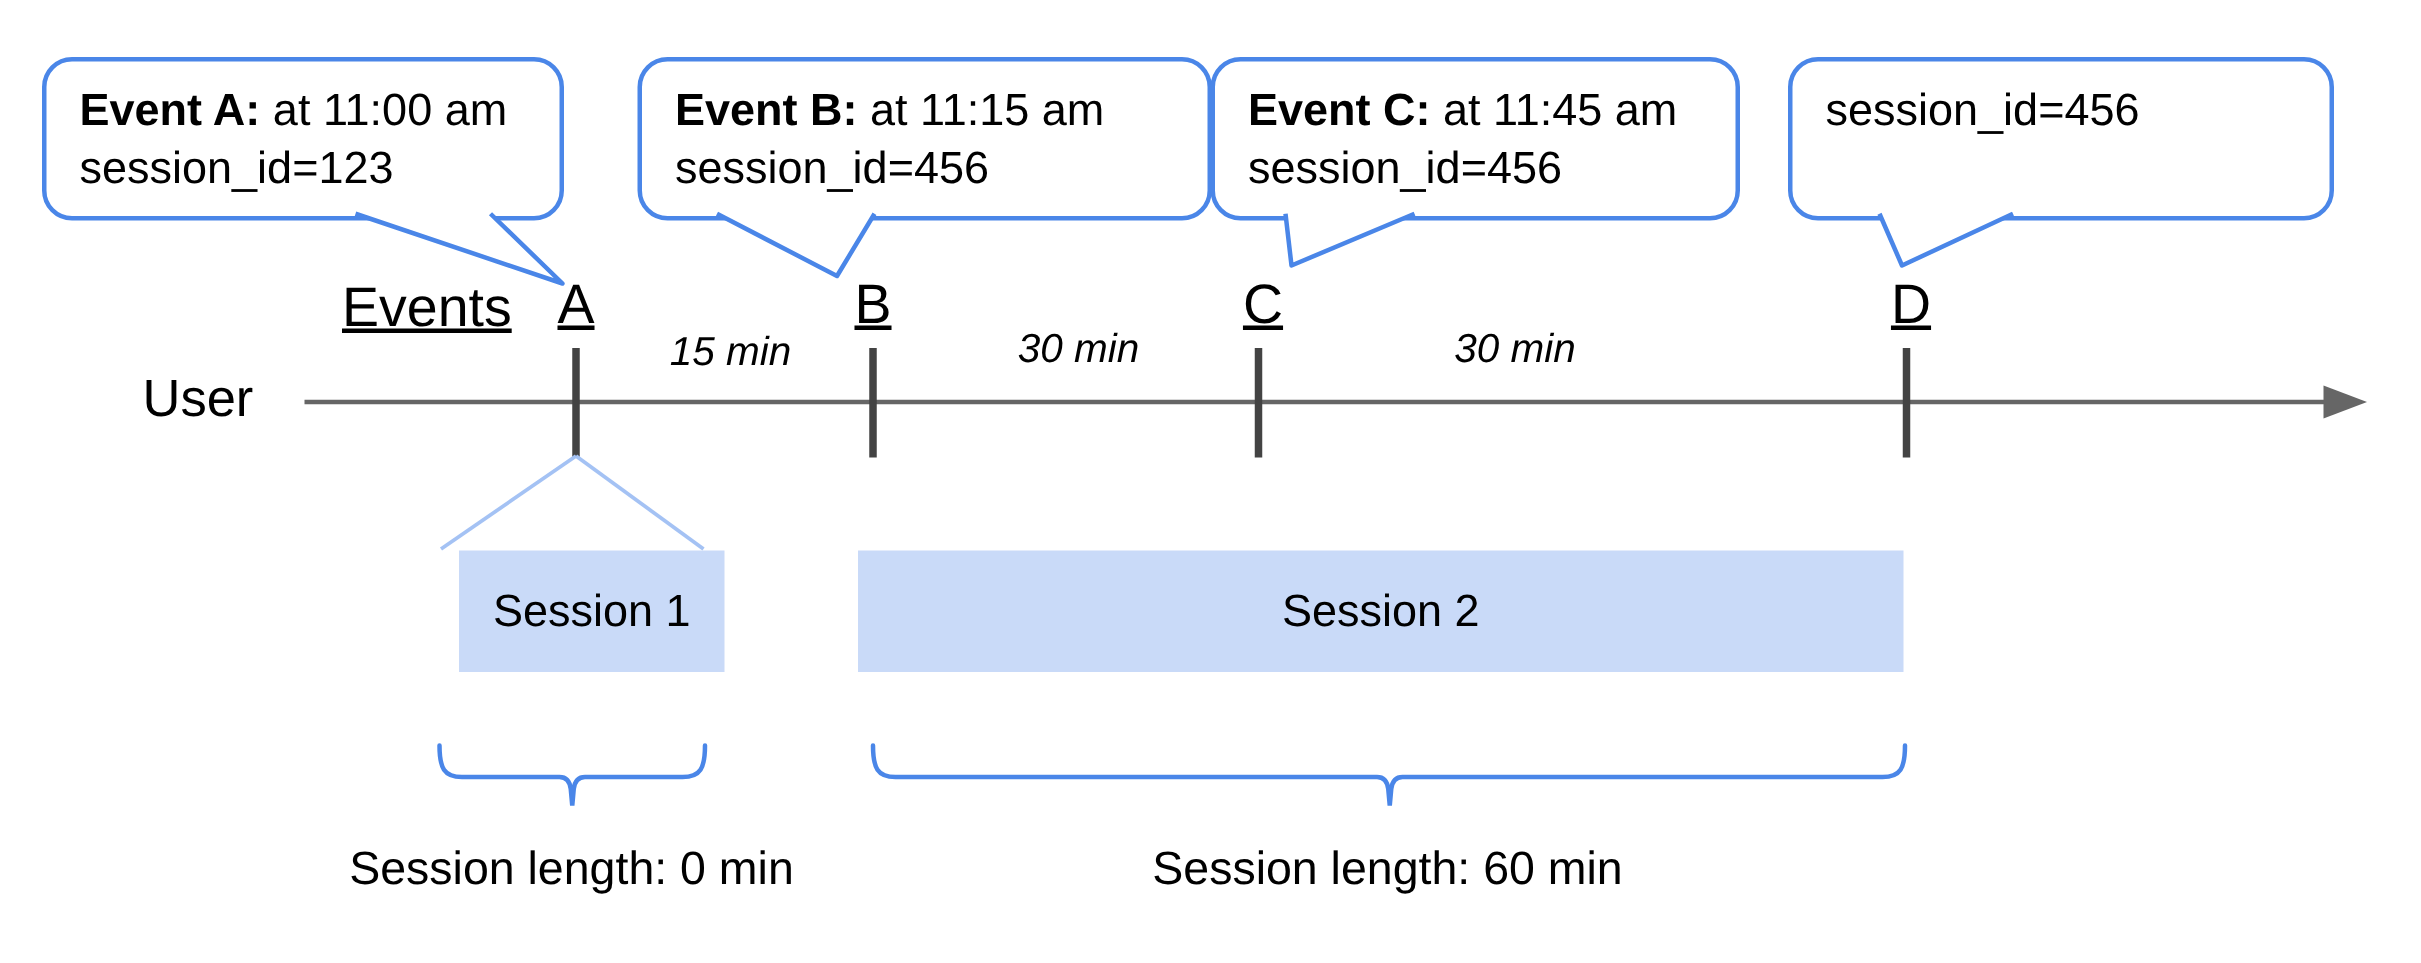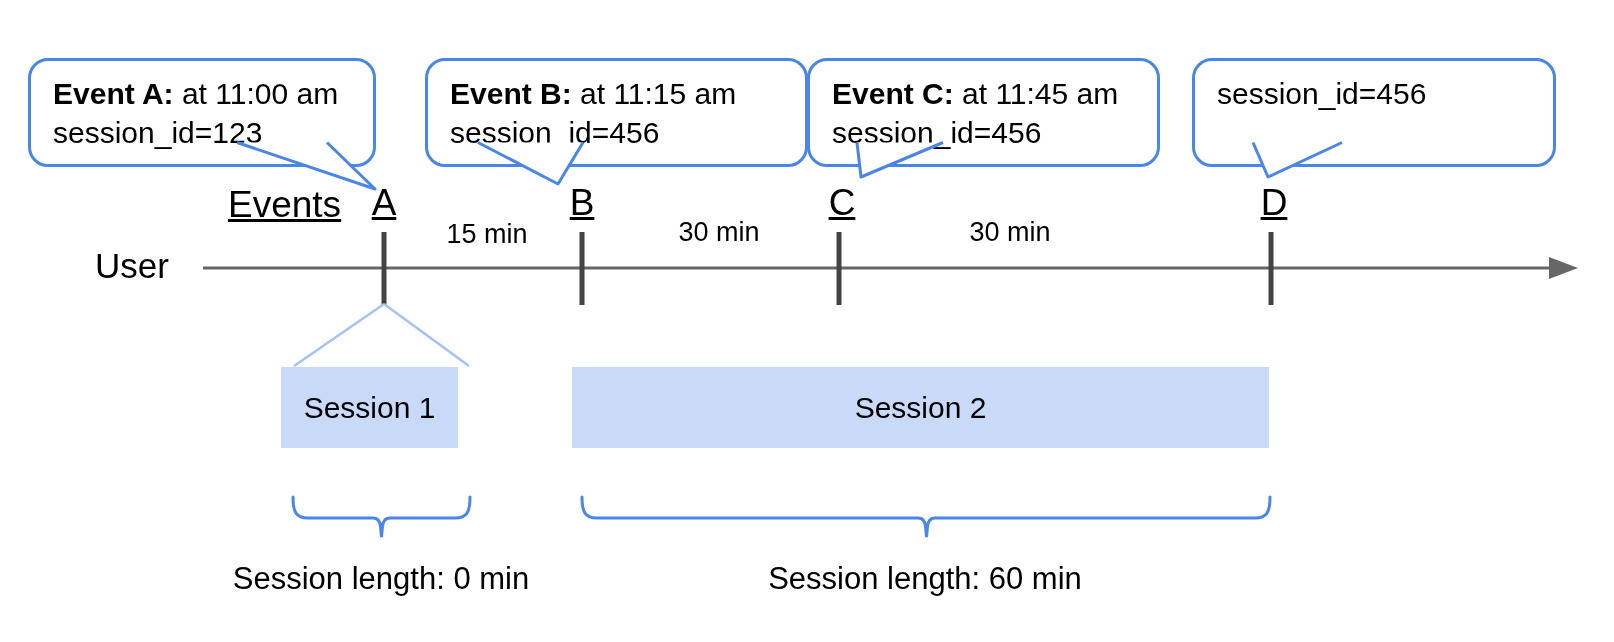--- a/index.html
+++ b/index.html
@@ -17,27 +17,26 @@
   .bubble{
     position:absolute;
     background:#ffffff;
     border:3px solid var(--accent-blue);
     border-radius:20px;
     font-size:30px;
     line-height:39px;
     padding:13px 10px 0 22px;
     white-space:nowrap;
     z-index:2;
-    margin-top:20px;
   }
   .bubble b{font-weight:bold;}
   #overlay{z-index:5;}
   .lbl{position:absolute;font-size:37px;line-height:31px;white-space:nowrap;text-decoration:underline;}
   .centered{transform:translateX(-50%);}
-  .interval{position:absolute;font-size:27px;line-height:27px;transform:translateX(-50%);white-space:nowrap;}
+  .interval{position:absolute;font-size:27px;line-height:27px;transform:translateX(-50%);white-space:nowrap;font-style:italic;}
   .user-lbl{position:absolute;font-size:35px;line-height:35px;}
   .bar{
     position:absolute;
     background:var(--bar-fill);
     height:81px;
     top:367px;
     display:flex;align-items:center;justify-content:center;
     font-size:30px;
     z-index:1;
   }
@@ -72,21 +71,21 @@
 
   <div class="lbl centered" style="left:384px;top:187px;">A</div>
   <div class="lbl centered" style="left:582px;top:187px;">B</div>
   <div class="lbl centered" style="left:842px;top:187px;">C</div>
   <div class="lbl centered" style="left:1274px;top:187px;">D</div>
 
   <div class="interval" style="left:487px;top:221px;">15 min</div>
   <div class="interval" style="left:719px;top:219px;">30 min</div>
   <div class="interval" style="left:1010px;top:219px;">30 min</div>
 
-  <div class="bar" style="left:281px;width:177px;">
+  <div class="bar" style="left:306px;width:177px;">
     <span>Session 1</span>
   </div>
   <div class="bar" style="left:572px;width:697px;">
     <span>Session 2</span>
   </div>
 
   <div class="session-length" style="left:381px;">Session length: 0 min</div>
   <div class="session-length" style="left:925px;">Session length: 60 min</div>
 
   <svg id="overlay" width="1614" height="642" viewBox="0 0 1614 642">

